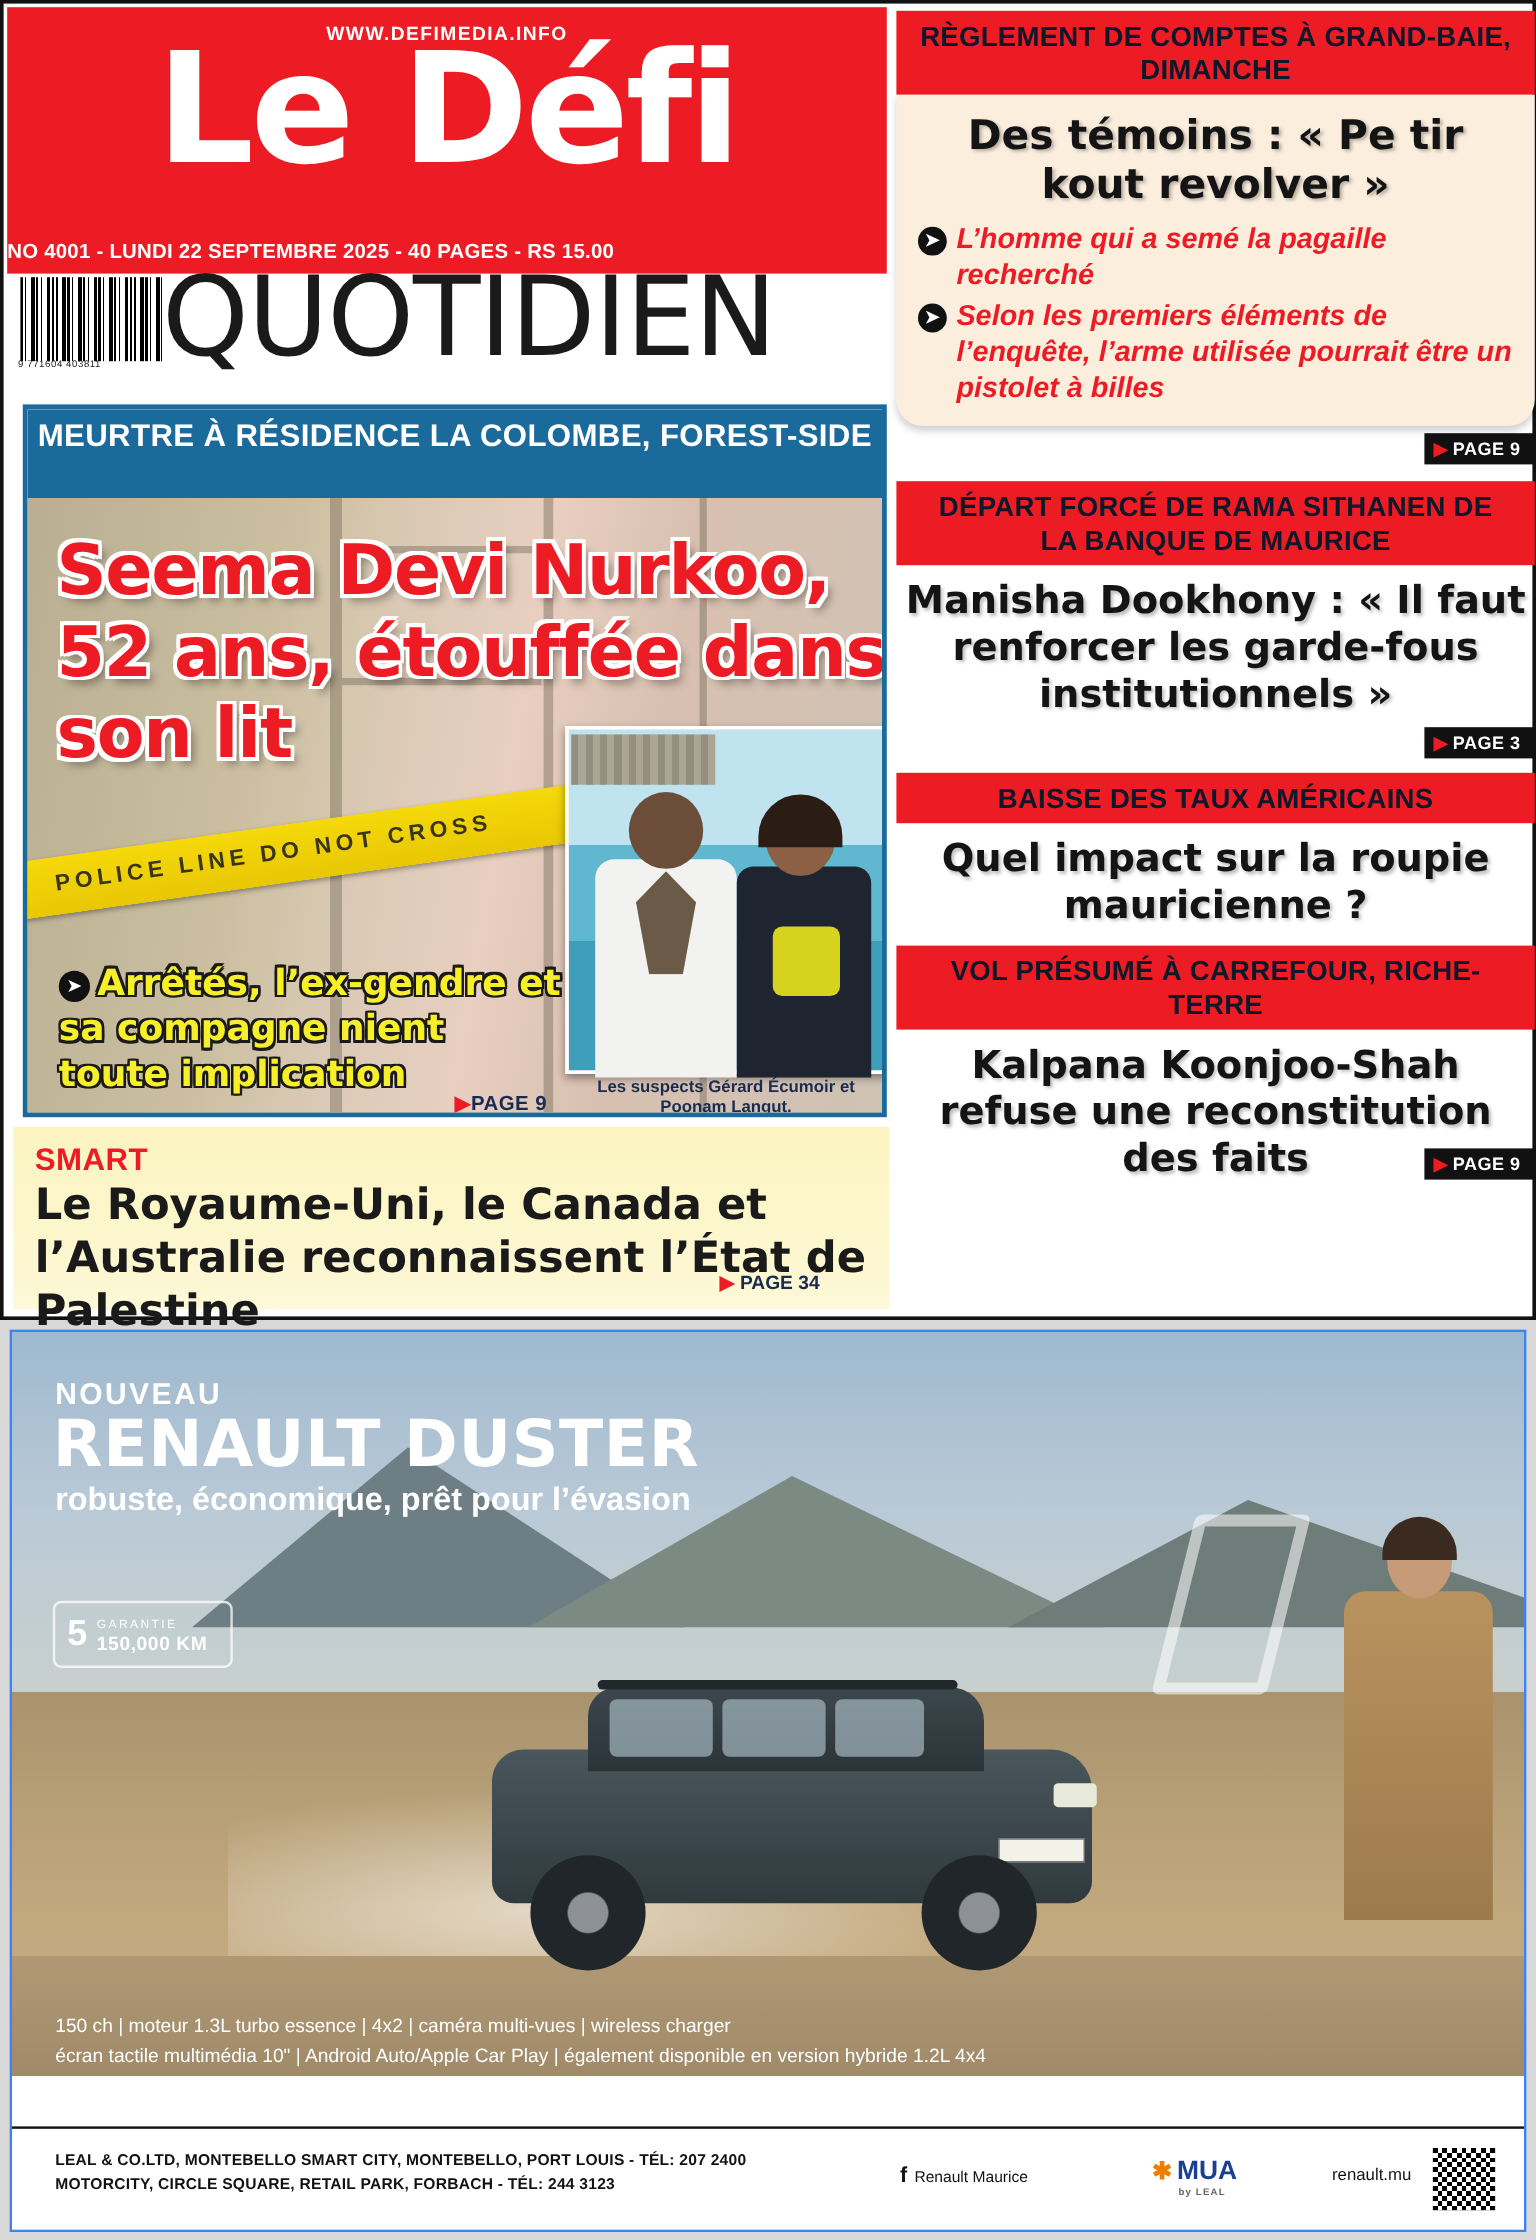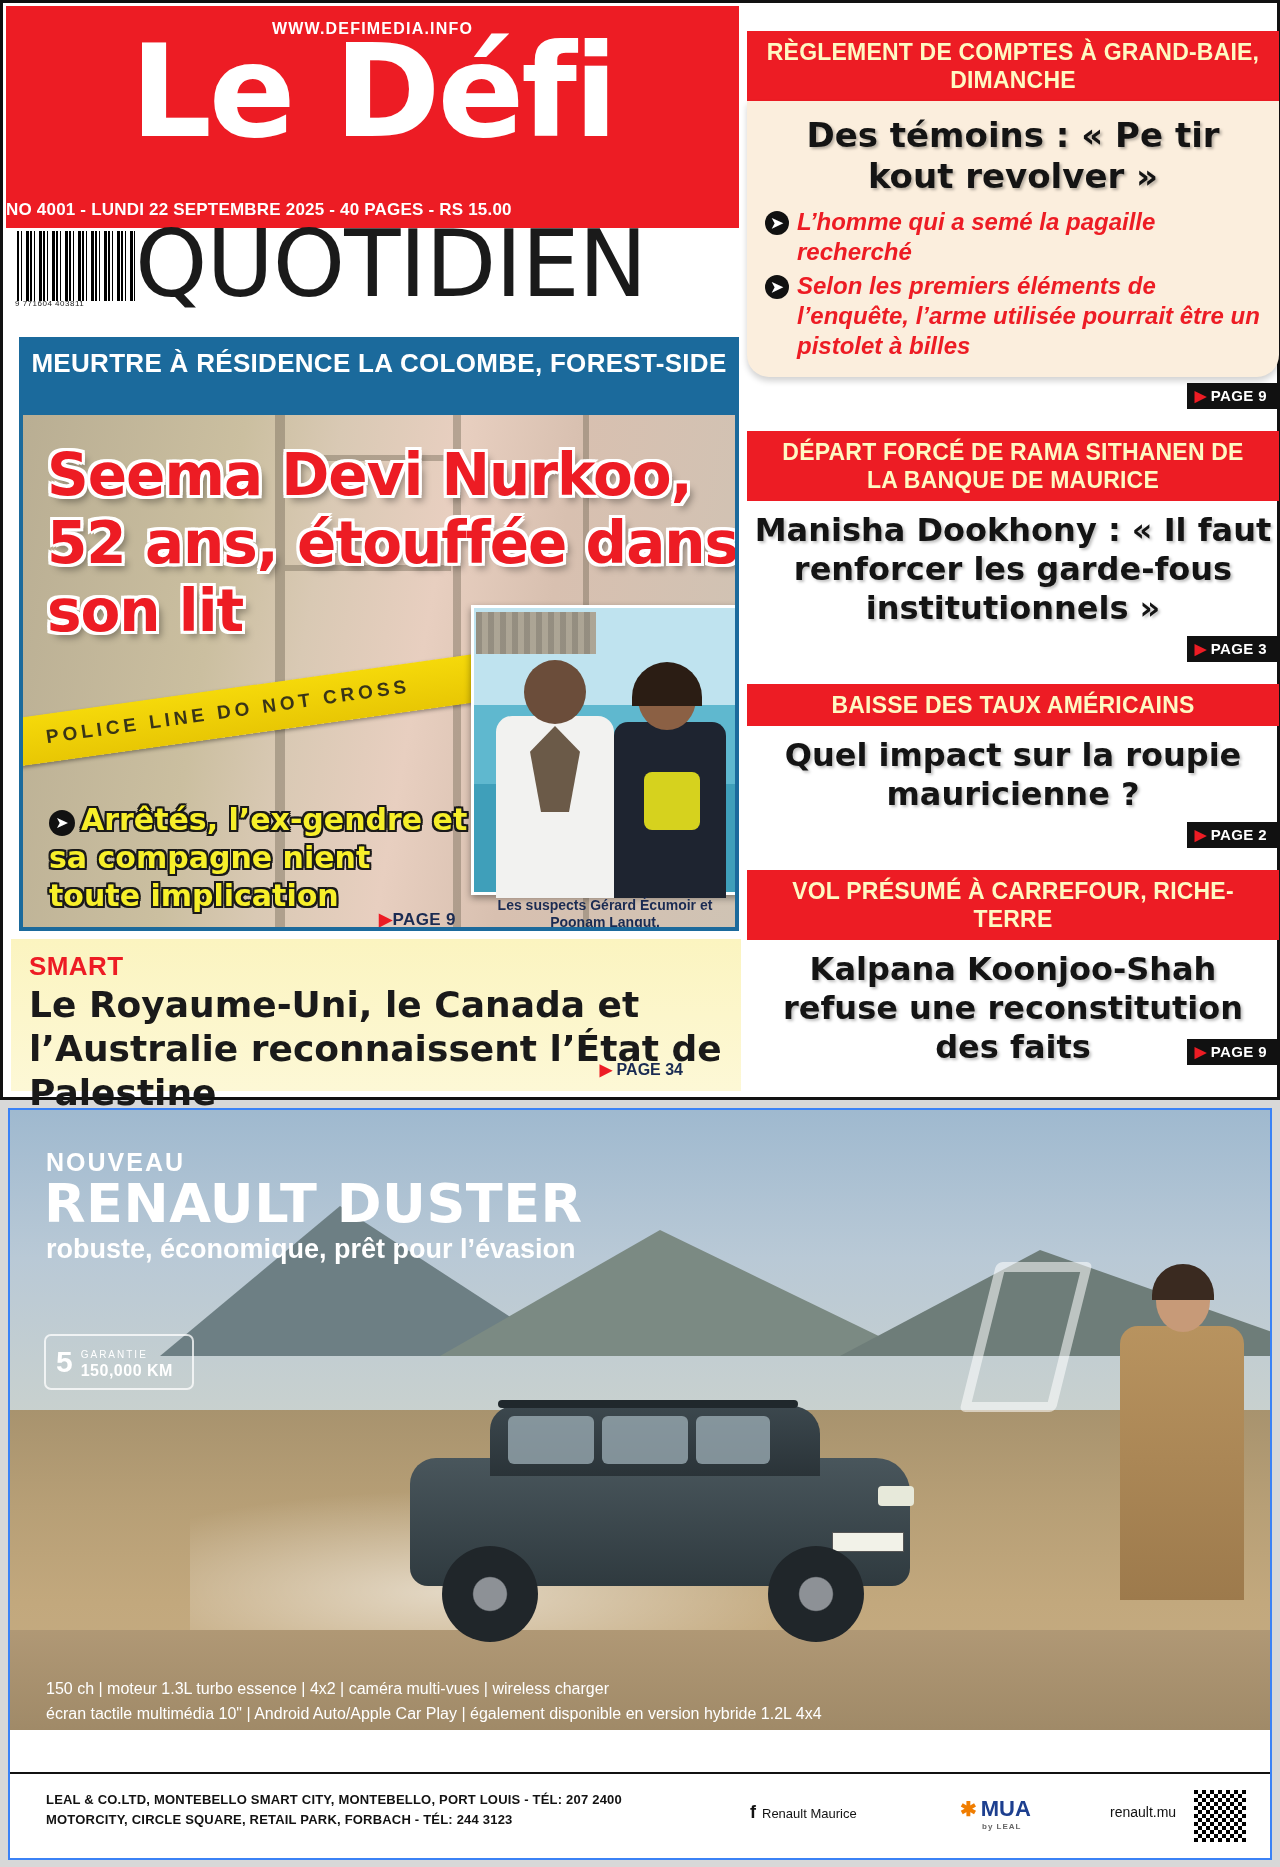--- a/index.html
+++ b/index.html
@@ -90,22 +90,22 @@
                  color:#1a1a1a; font-weight:bold; font-size:36px; line-height:44px;
                  font-family:"DejaVu Sans", sans-serif; }
   .page-ref-monde { position:absolute; right:58px; bottom:12px; color:#1a2b52;
                     font-weight:bold; font-size:16px; }
   .page-ref-monde .tri { color:#ed1c24; }
 
   
   .side { position:absolute; left:744px; top:6px; width:532px; height:1086px; }
 
   .sb-card { position:relative; width:100%; }
-  .sb-head { background:#ed1c24; color:#fef9c3; font-weight:bold; font-size:23px;
-             line-height:28px; text-align:center; padding:7px 18px; letter-spacing:.2px;margin-top:22px; }
+  .sb-head { background:#ed1c24; color:#0f172a; font-weight:bold; font-size:23px;
+             line-height:28px; text-align:center; padding:7px 18px; letter-spacing:.2px; }
   .sb-body-cream { background:#fbeedd; border-radius:0 0 22px 22px; padding:14px 18px 16px 18px;
                    box-shadow:0 4px 6px rgba(0,0,0,.18); }
   .sb-lead { color:#141414; font-weight:bold; font-size:34px; line-height:41px;
              font-family:"DejaVu Sans", sans-serif; text-align:center;
              text-shadow:2px 2px 3px rgba(0,0,0,.28); }
   .sb-list { margin-top:10px; }
   .sb-li { display:flex; gap:8px; color:#ed1c24; font-weight:bold; font-style:italic;
            font-size:24px; line-height:30px; margin-top:4px; }
   .sb-li .ico { flex:0 0 auto; width:24px; height:24px; border-radius:50%;
                 background:#111; color:#fff; font-style:normal; font-size:15px;
@@ -280,21 +280,20 @@
 
       <div class="sb-card" style="margin-top:14px;">
         <div class="sb-head">DÉPART FORCÉ DE RAMA SITHANEN DE LA BANQUE DE MAURICE</div>
         <div class="sb-text">Manisha Dookhony : « Il faut renforcer les garde-fous institutionnels »</div>
         <div class="pg-right"><span class="pg"><span class="tri">▶</span><span>PAGE 3</span></span></div>
       </div>
 
       <div class="sb-card" style="margin-top:12px;">
         <div class="sb-head">BAISSE DES TAUX AMÉRICAINS</div>
         <div class="sb-text">Quel impact sur la roupie mauricienne ?</div>
-        <div class="pg-right"><span class="pg"><span class="tri">▶</span><span>PAGE 2</span></span></div>
       </div>
 
       <div class="sb-card" style="margin-top:12px;">
         <div class="sb-head">VOL PRÉSUMÉ À CARREFOUR, RICHE-TERRE</div>
         <div class="sb-text">Kalpana Koonjoo-Shah refuse une reconstitution des faits</div>
         <div class="pg-right" style="margin-top:-30px;"><span class="pg"><span class="tri">▶</span><span>PAGE 9</span></span></div>
       </div>
 
     </div>
   </div>

